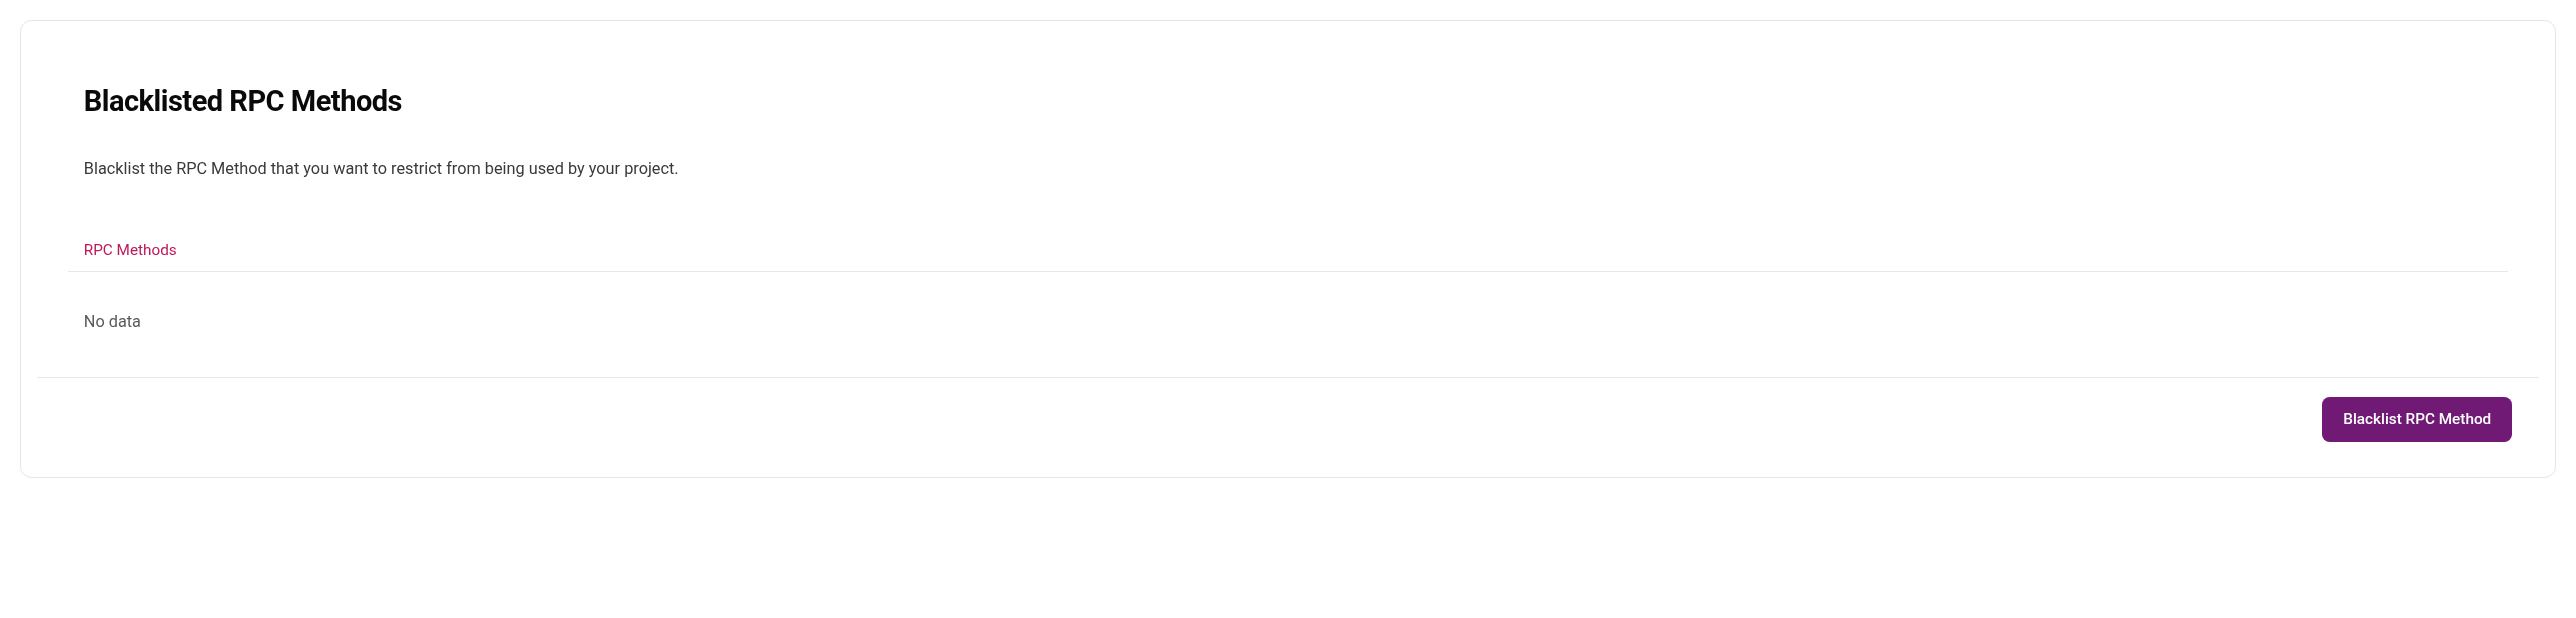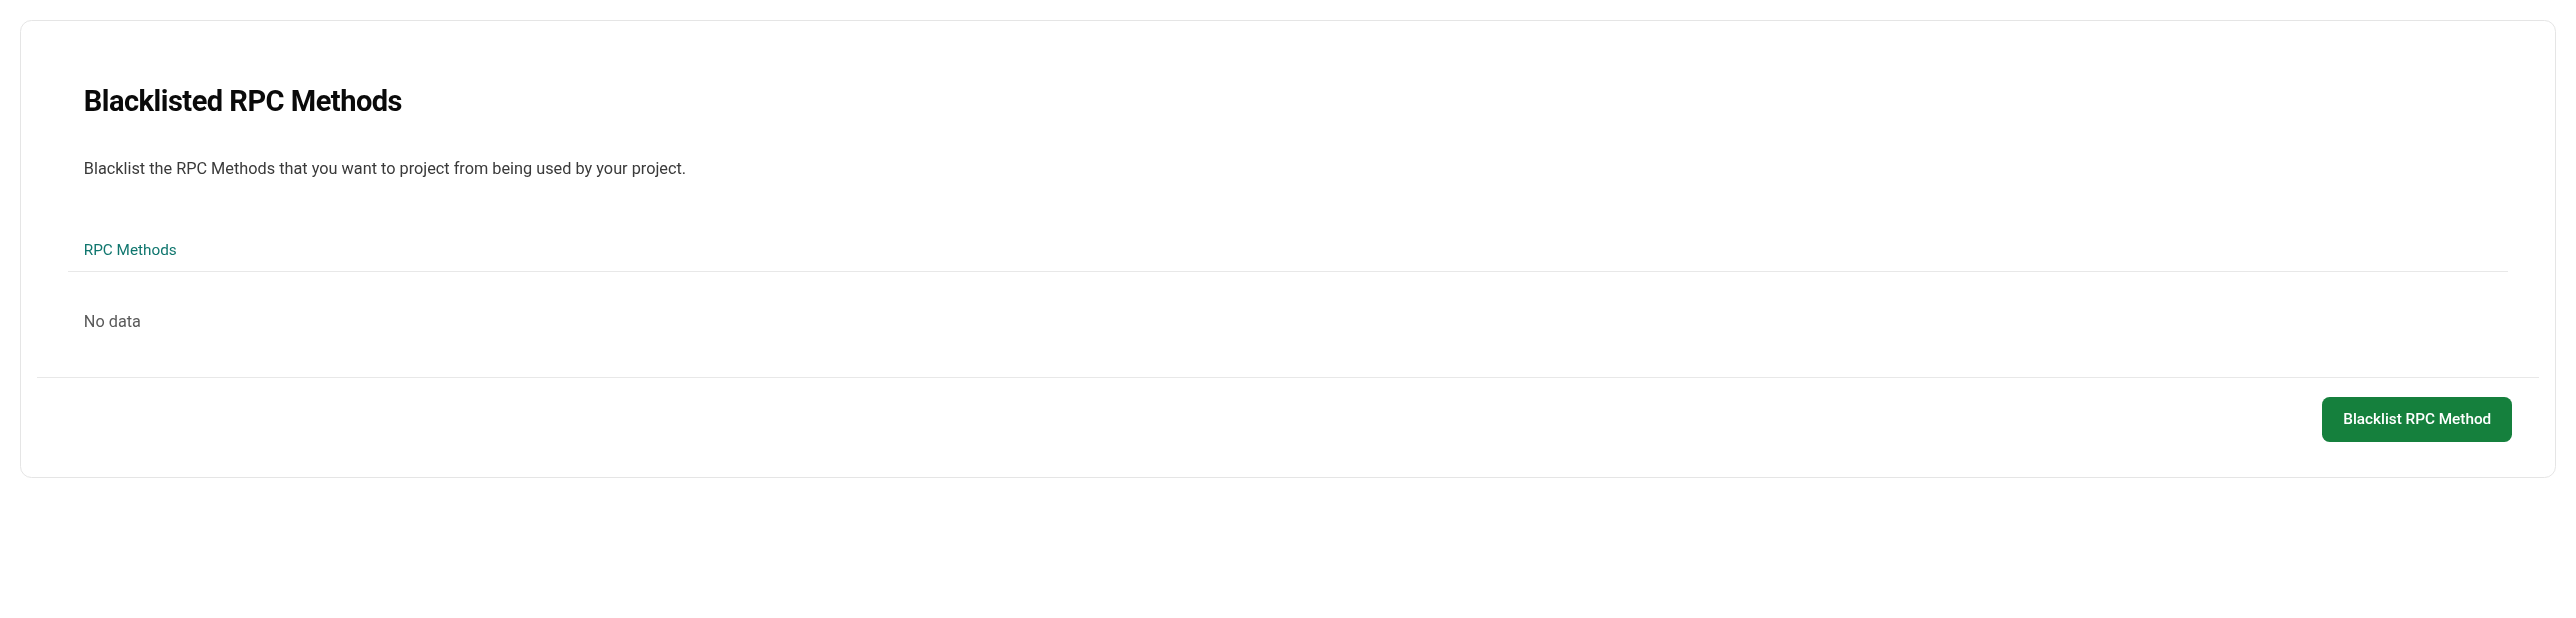--- a/index.html
+++ b/index.html
@@ -31,56 +31,56 @@
     .card-description {
       font-size: 16.3px;
       color: #3a3a3a;
       font-weight: 400;
     }
     .table-section {
       padding: 31px 31px 23px 31px;
     }
     .table-header {
       font-size: 15.3px;
-      color: #0f766e;
+      color: #be185d;
       padding-bottom: 11.5px;
       border-bottom: 1px solid #e8e8e8;
     }
     .table-body {
       padding: 40px 0 23px 0;
     }
     .empty-state {
       font-size: 16.3px;
       color: #5a5a5a;
     }
     .card-footer {
       border-top: 1px solid #e8e8e8;
       padding: 19px 27px;
       display: flex;
       justify-content: flex-end;
     }
     .btn-primary {
-      background: #15803d;
+      background: #701a75;
       color: #ffffff;
       border: none;
       border-radius: 7.7px;
       padding: 13.4px 21px;
       font-size: 15.3px;
       font-weight: 500;
       cursor: pointer;
       font-family: inherit;
     }
   </style>
 </head>
 <body>
 
 <div class="card">
   <div class="card-header">
     <h2 class="card-title">Blacklisted RPC Methods</h2>
-    <p class="card-description">Blacklist the RPC Methods that you want to project from being used by your project.</p>
+    <p class="card-description">Blacklist the RPC Method that you want to restrict from being used by your project.</p>
   </div>
   <div class="table-section">
     <div class="table-header">RPC Methods</div>
     <div class="table-body">
       <span class="empty-state">No data</span>
     </div>
   </div>
   <div class="card-footer">
     <button class="btn-primary">Blacklist RPC Method</button>
   </div>

